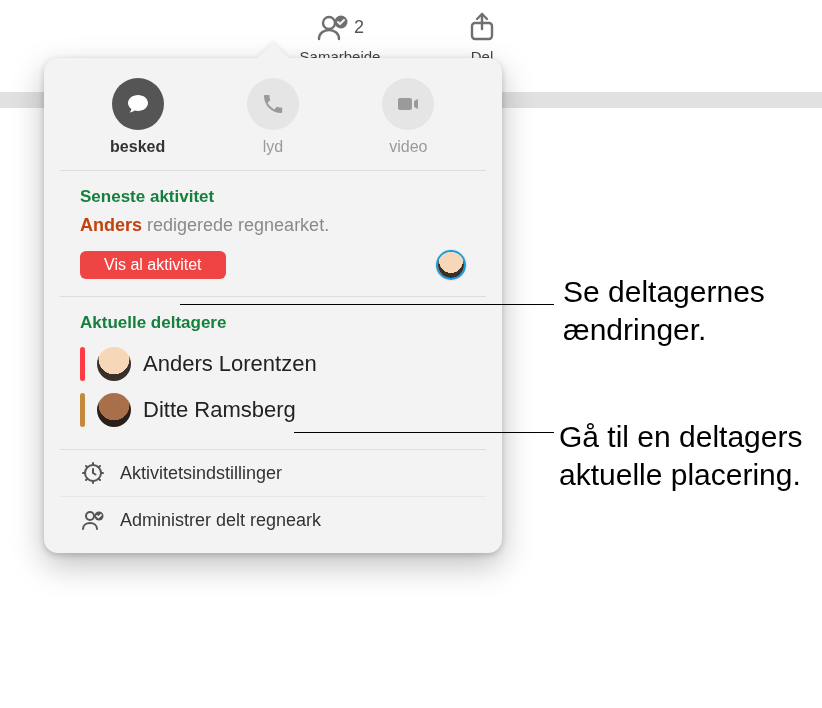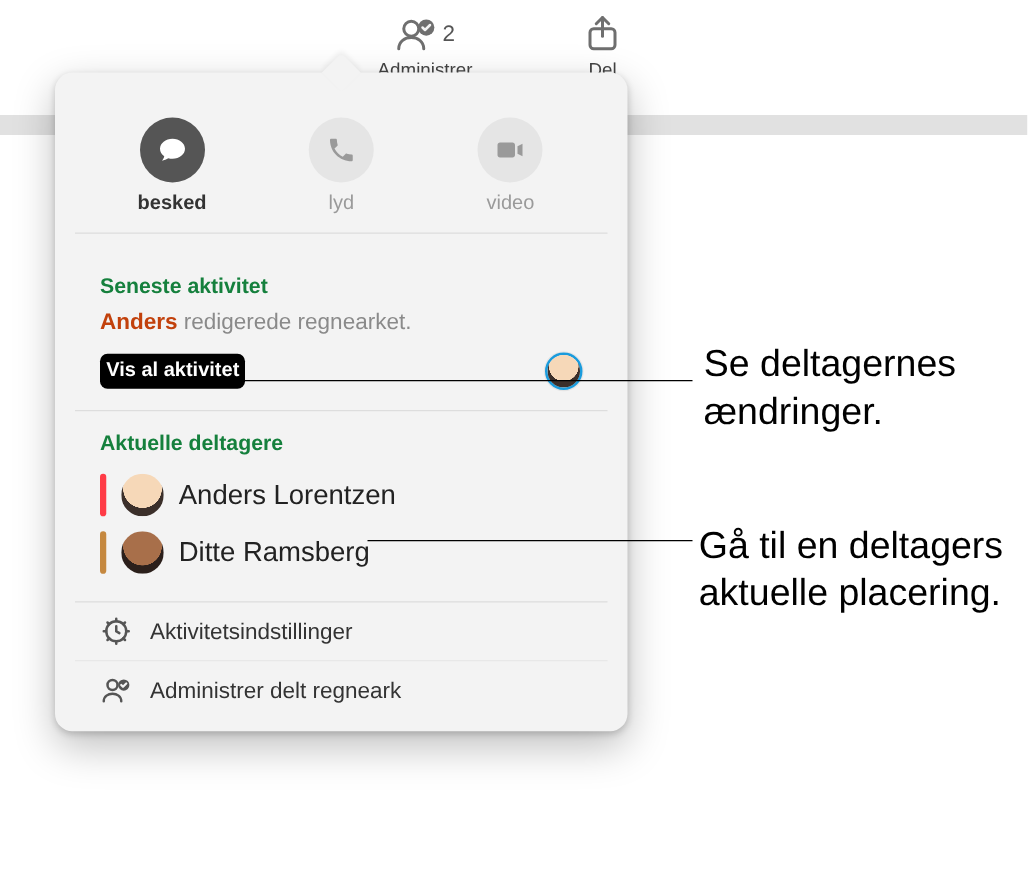--- a/index.html
+++ b/index.html
@@ -61,21 +61,21 @@
     transform: rotate(45deg);
     border-top-left-radius: 4px;
     box-shadow: -2px -2px 4px rgba(0,0,0,0.06);
   }
 
   .contact-row {
     display: flex;
     justify-content: space-around;
     padding: 20px 10px 14px 10px;
     border-bottom: 1px solid #ddd;
-    margin: 16px 16px;
+    margin: 0 16px;
   }
   .contact-item {
     display: flex;
     flex-direction: column;
     align-items: center;
     width: 130px;
     font-size: 16px;
     color: #9a9a9a;
     cursor: pointer;
   }
@@ -109,25 +109,25 @@
     color: #8a8a8a;
     margin-bottom: 14px;
   }
   .activity-line strong { color: #c2410c; font-weight: 700; }
   .show-all-row {
     display: flex;
     justify-content: space-between;
     align-items: center;
   }
   .pill {
-    background: #000000;
+    background: #ef4444;
     color: #fff;
     font-size: 16px;
-    font-weight: 700;
-    padding: 5px 5px;
+    font-weight: 400;
+    padding: 5px 24px;
     border-radius: 6px;
     cursor: pointer;
   }
   .small-avatar {
     width: 30px; height: 30px; border-radius: 50%;
     border: 2.5px solid #1a9bdc;
     box-shadow: 0 0 0 1px rgba(0,0,0,0.06);
     overflow: hidden;
   }
 
@@ -189,21 +189,21 @@
   <div class="toolbar-item">
     <div class="toolbar-icon-wrap">
       <svg width="34" height="28" viewBox="0 0 34 28">
         <circle cx="13" cy="10" r="6" fill="none" stroke="#6f6f6f" stroke-width="2.4"></circle>
         <path d="M3 26c0-6 5-9 10-9s10 3 10 9" fill="none" stroke="#6f6f6f" stroke-width="2.4" stroke-linecap="round"></path>
         <circle cx="25" cy="9" r="6.5" fill="#6f6f6f"></circle>
         <path d="M22 9l2 2 4-4" stroke="#f3f3f3" stroke-width="2" fill="none" stroke-linecap="round" stroke-linejoin="round"></path>
       </svg>
       <span class="badge">2</span>
     </div>
-    <span class="label">Administrer</span>
+    <span class="label">Samarbejde</span>
   </div>
   <div class="toolbar-item">
     <div class="toolbar-icon-wrap">
       <svg width="26" height="30" viewBox="0 0 26 30">
         <path d="M13 2v15" stroke="#6f6f6f" stroke-width="2.4" stroke-linecap="round"></path>
         <path d="M8 7l5-5 5 5" stroke="#6f6f6f" stroke-width="2.4" fill="none" stroke-linecap="round" stroke-linejoin="round"></path>
         <rect x="3" y="11" width="20" height="16" rx="3" fill="none" stroke="#6f6f6f" stroke-width="2.4"></rect>
       </svg>
     </div>
     <span class="label">Del</span>

